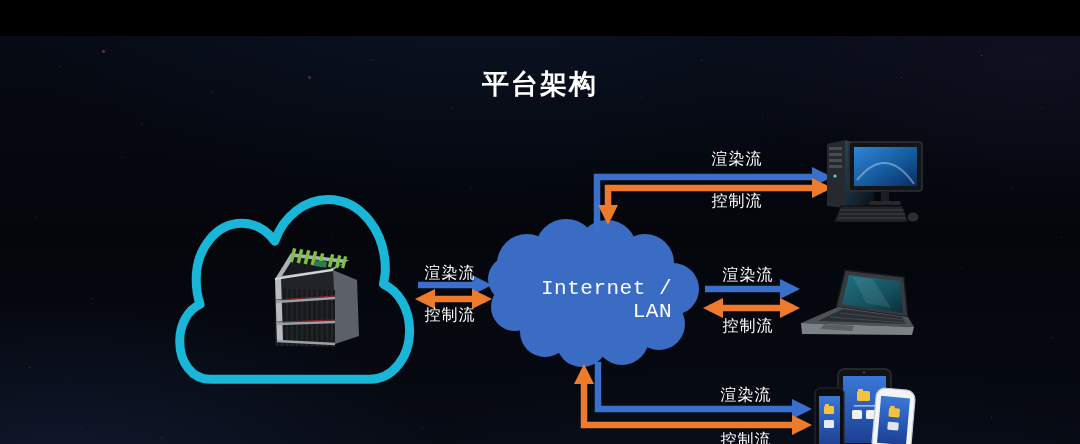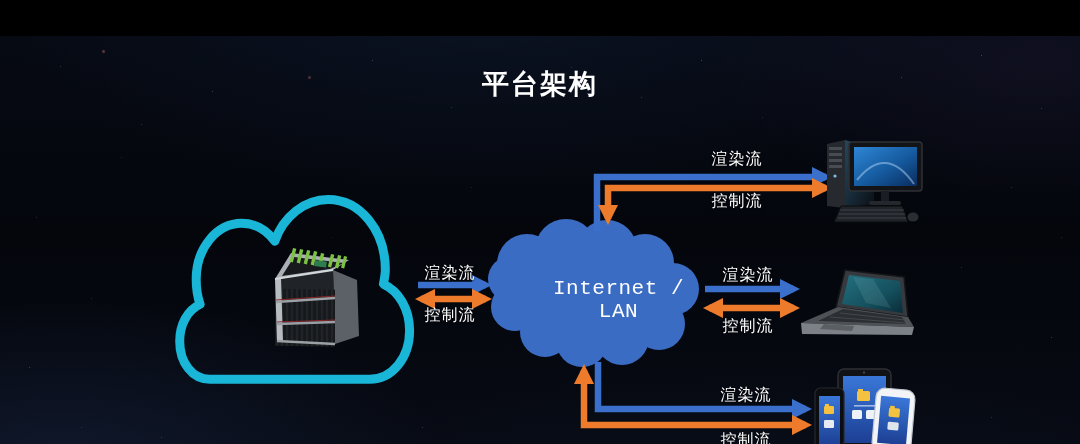--- a/index.html
+++ b/index.html
@@ -42,21 +42,21 @@
   .stroke-control{stroke:var(--control-stream);}
   .fill-render{fill:var(--render-stream);}
   .fill-control{fill:var(--control-stream);}
   .net-cloud{fill:var(--internet-cloud-fill);}
   .srv-cloud{fill:none;stroke:var(--server-cloud-outline);stroke-width:9;stroke-linejoin:round;stroke-linecap:round;}
   .flow-label{
     position:absolute;width:64px;text-align:center;color:var(--label-text);
     font-size:16px;letter-spacing:1px;text-shadow:0 1px 2px rgba(0,0,0,.8);
   }
   .net-label{
-    position:absolute;left:536px;top:241px;width:165px;text-align:center;
+    position:absolute;left:507px;top:241px;width:165px;text-align:right;
     color:var(--label-text);font-size:21px;letter-spacing:.5px;
   }
 </style>
 </head>
 <body>
 
 <div class="stage">
   <div class="stars"></div>
   <h1 class="title">平台架构</h1>
 

